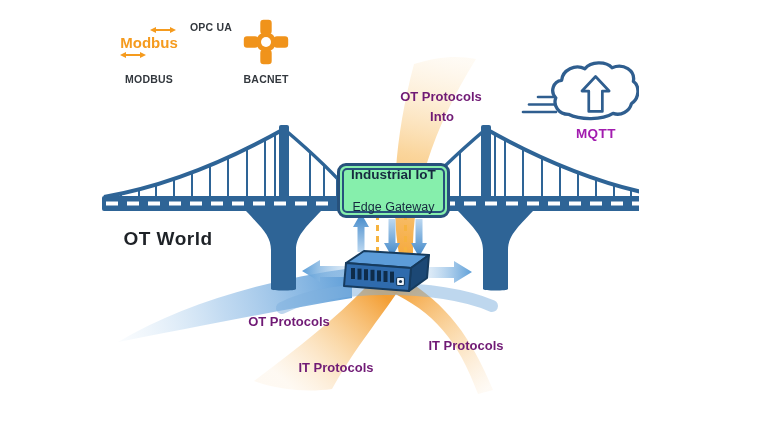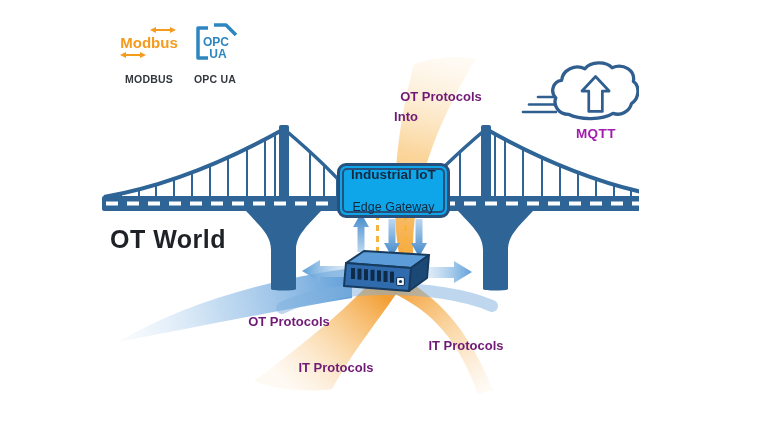--- a/index.html
+++ b/index.html
@@ -3,26 +3,26 @@
 <meta charset="utf-8">
 <style>
   html,body{margin:0;padding:0;background:#fff;}
   #stage{
     position:relative;width:639px;height:432px;overflow:hidden;background:#ffffff;
     font-family:"Liberation Sans",sans-serif;
   }
   #diagram-svg{position:absolute;left:0;top:0;}
   .label{position:absolute;transform:translate(-50%,-50%);white-space:nowrap;color:#2A3540;}
   .flow-label{font-size:13px;font-weight:700;color:#701a75;}
-  .world-label{font-size:25px;font-weight:700;color:#1E2227;letter-spacing:.5px;}
+  .world-label{font-size:19px;font-weight:700;color:#1E2227;letter-spacing:.5px;}
   .mqtt-label{font-size:13.5px;font-weight:700;color:#a21caf;letter-spacing:.5px;}
   
   .gateway-box{
     position:absolute;left:337px;top:163px;width:113px;height:55px;box-sizing:border-box;
-    background:#0ea5e9;border:3px solid #27517C;border-radius:9px;padding:2px;z-index:5;
+    background:#86efac;border:3px solid #27517C;border-radius:9px;padding:2px;z-index:5;
   }
   .gateway-inner{
     width:100%;height:100%;box-sizing:border-box;border:2px solid #27517C;border-radius:5px;
     display:flex;flex-direction:column;align-items:center;justify-content:center;line-height:1.12;
   }
   .gateway-title{font-size:13.5px;font-weight:700;color:#16293F;}
   .gateway-subtitle{font-size:12.5px;font-weight:500;color:#16293F;margin-top:17px;}
   
   .proto-strip{position:absolute;left:118px;top:16px;display:flex;gap:10px;align-items:flex-start;z-index:4;}
   .proto-item{display:flex;flex-direction:column;align-items:center;}
@@ -187,41 +187,48 @@
             <line x1="5" y1="4" x2="21" y2="4" stroke="#F59B1E" stroke-width="2"></line>
             <path d="M0,4 L6,1 L6,7 Z" fill="#F59B1E"></path>
               <path d="M26,4 L20,1 L20,7 Z" fill="#F59B1E"></path>
           </svg>
         </div>
       </div>
       <span class="proto-caption">MODBUS</span>
     </div>
 
     <div class="proto-item">
+      <span class="proto-caption">OPC UA</span>
+    </div>
+
+    <div class="proto-item">
       <div class="proto-iconzone">
-        <svg width="50" height="46" viewBox="0 0 50 46">
-          <path d="M18,9 L8,9 L8,39 L18,39" fill="none" stroke="#2E86C1" stroke-width="3.5" stroke-linejoin="round"></path>
-          <path d="M24,6 L36,6 L46,16" fill="none" stroke="#2E86C1" stroke-width="3.5" stroke-linejoin="round"></path>
-          <text x="26" y="27" text-anchor="middle" font-size="12" font-weight="bold" fill="#2E86C1">OPC</text>
-          <text x="28" y="39" text-anchor="middle" font-size="12" font-weight="bold" fill="#2E86C1">UA</text>
+        <svg width="48" height="48" viewBox="0 0 48 48">
+          <g fill="#F0931B" stroke="#ffffff" stroke-width="1.6">
+            <rect x="17.5" y="1" width="13" height="16" rx="4"></rect>
+            <rect x="17.5" y="31" width="13" height="16" rx="4"></rect>
+            <rect x="1" y="17.5" width="16" height="13" rx="4"></rect>
+            <rect x="31" y="17.5" width="16" height="13" rx="4"></rect>
+          </g>
+          <circle cx="24" cy="24" r="10" fill="#F0931B"></circle>
+          <circle cx="24" cy="24" r="5" fill="#ffffff"></circle>
         </svg>
       </div>
-      <span class="proto-caption">OPC UA</span>
-    </div>
-
+      <span class="proto-caption">BACNET</span>
+    </div>
   </div>
 
   <div class="gateway-box">
     <div class="gateway-inner">
       <span class="gateway-title">Industrial IoT</span>
       <span class="gateway-subtitle">Edge Gateway</span>
     </div>
   </div>
 
   <span class="label flow-label" style="left:441px;top:96px;">OT Protocols</span>
-  <span class="label flow-label" style="left:406px;top:116px;">Into</span>
+  <span class="label flow-label" style="left:442px;top:116px;">Into</span>
   <span class="label flow-label" style="left:289px;top:321px;">OT Protocols</span>
   <span class="label flow-label" style="left:336px;top:367px;">IT Protocols</span>
   <span class="label flow-label" style="left:466px;top:345px;">IT Protocols</span>
   <span class="label world-label" style="left:168px;top:239px;">OT World</span>
   <span class="label mqtt-label" style="left:596px;top:133px;">MQTT</span>
 
 </div>
 
 </body></html>

